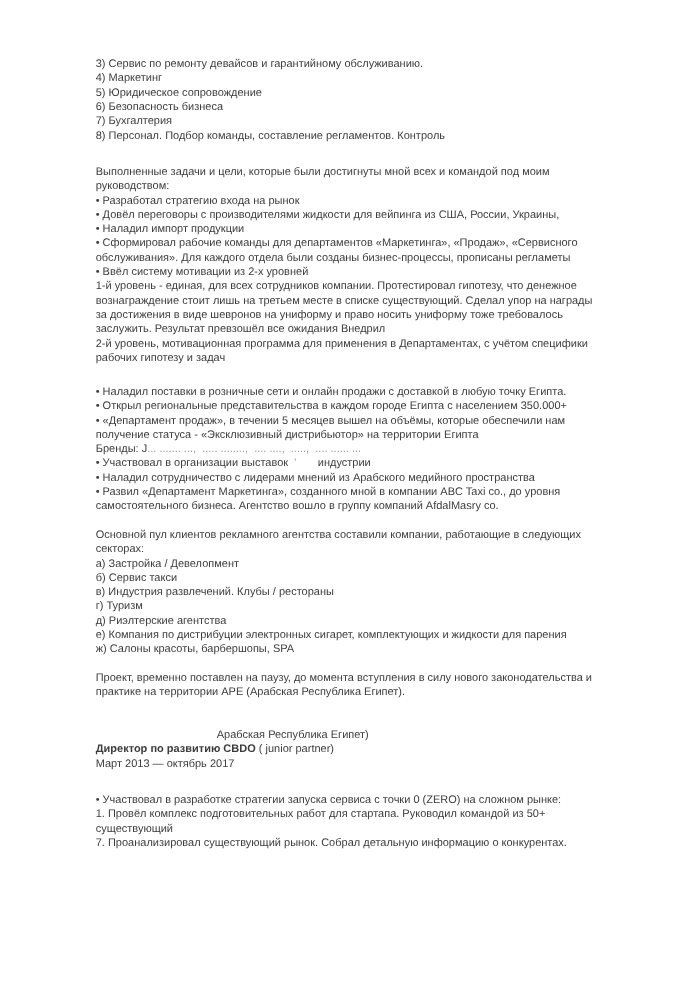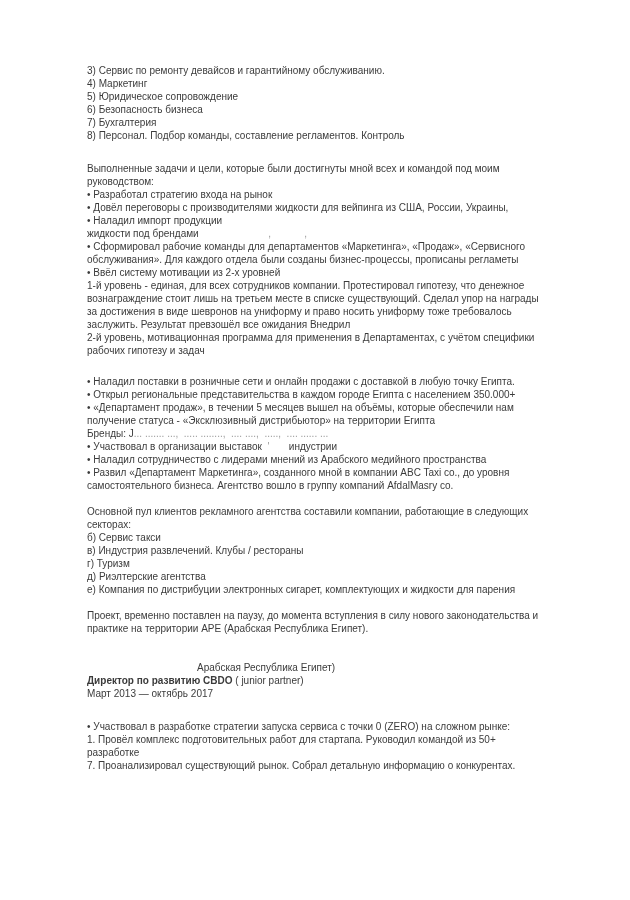--- a/index.html
+++ b/index.html
@@ -12,21 +12,21 @@
     width: 630px;
     height: 900px;
     background: #ffffff;
     overflow: hidden;
     font-family: "Liberation Sans", sans-serif;
     color: #3b3b3b;
   }
   .content {
     position: absolute;
     left: 87px;
-    top: 64px;
+    top: 52px;
     width: 475px;
   }
   .line {
     font-size: 10px;
     line-height: 13px;
     white-space: pre;
     color: #3b3b3b;
   }
   .line .bold {
     font-weight: bold;
@@ -51,21 +51,20 @@
       <div class="line"><span class="">5) Юридическое сопровождение</span></div>
       <div class="line"><span class="">6) Безопасность бизнеса</span></div>
       <div class="line"><span class="">7) Бухгалтерия</span></div>
       <div class="line"><span class="">8) Персонал. Подбор команды, составление регламентов. Контроль</span></div>
       <div class="gap" style="height: 20px;"></div>
       <div class="line"><span class="">Выполненные задачи и цели, которые были достигнуты мной всех и командой под моим</span></div>
       <div class="line"><span class="">руководством:</span></div>
       <div class="line"><span class="">• Разработал стратегию входа на рынок</span></div>
       <div class="line"><span class="">• Довёл переговоры с производителями жидкости для вейпинга из США, России, Украины,</span></div>
       <div class="line"><span class="">• Наладил импорт продукции</span></div>
-      <div class="line"><span class="">жидкости под брендами</span><span class="erased">                         ,            ,</span></div>
       <div class="line"><span class="">• Сформировал рабочие команды для департаментов «Маркетинга», «Продаж», «Сервисного</span></div>
       <div class="line"><span class="">обслуживания». Для каждого отдела были созданы бизнес-процессы, прописаны регламеты</span></div>
       <div class="line"><span class="">• Ввёл систему мотивации из 2-х уровней</span></div>
       <div class="line"><span class="">1-й уровень - единая, для всех сотрудников компании. Протестировал гипотезу, что денежное</span></div>
       <div class="line"><span class="">вознаграждение стоит лишь на третьем месте в списке существующий. Сделал упор на награды</span></div>
       <div class="line"><span class="">за достижения в виде шевронов на униформу и право носить униформу тоже требовалось</span></div>
       <div class="line"><span class="">заслужить. Результат превзошёл все ожидания Внедрил</span></div>
       <div class="line"><span class="">2-й уровень, мотивационная программа для применения в Департаментах, с учётом специфики</span></div>
       <div class="line"><span class="">рабочих гипотезу и задач</span></div>
       <div class="gap" style="height: 18px;"></div>
@@ -74,31 +73,33 @@
       <div class="line"><span class="">• «Департамент продаж», в течении 5 месяцев вышел на объёмы, которые обеспечили нам</span></div>
       <div class="line"><span class="">получение статуса - «Эксклюзивный дистрибьютор» на территории Египта</span></div>
       <div class="line"><span class="">Бренды: J</span><span class="erased">... ....... ...,  ..... ........,  .... ....,  .....,  .... ...... ...</span></div>
       <div class="line"><span class="">• Участвовал в организации выставок  </span><span class="erased">'</span><span class="">       индустрии</span></div>
       <div class="line"><span class="">• Наладил сотрудничество с лидерами мнений из Арабского медийного пространства</span></div>
       <div class="line"><span class="">• Развил «Департамент Маркетинга», созданного мной в компании ABC Taxi co., до уровня</span></div>
       <div class="line"><span class="">самостоятельного бизнеса. Агентство вошло в группу компаний AfdalMasry co.</span></div>
       <div class="gap" style="height: 13px;"></div>
       <div class="line"><span class="">Основной пул клиентов рекламного агентства составили компании, работающие в следующих</span></div>
       <div class="line"><span class="">секторах:</span></div>
+      <div class="line"><span class="">а) Застройка / Девелопмент</span></div>
       <div class="line"><span class="">б) Сервис такси</span></div>
       <div class="line"><span class="">в) Индустрия развлечений. Клубы / рестораны</span></div>
       <div class="line"><span class="">г) Туризм</span></div>
       <div class="line"><span class="">д) Риэлтерские агентства</span></div>
       <div class="line"><span class="">е) Компания по дистрибуции электронных сигарет, комплектующих и жидкости для парения</span></div>
+      <div class="line"><span class="">ж) Салоны красоты, барбершопы, SPA</span></div>
       <div class="gap" style="height: 13px;"></div>
       <div class="line"><span class="">Проект, временно поставлен на паузу, до момента вступления в силу нового законодательства и</span></div>
       <div class="line"><span class="">практике на территории АРЕ (Арабская Республика Египет).</span></div>
       <div class="gap" style="height: 26px;"></div>
       <div class="line indent"><span class="">Арабская Республика Египет)</span></div>
       <div class="line"><span class="bold">Директор по развитию CBDO</span><span class=""> ( junior partner)</span></div>
       <div class="line"><span class="">Март 2013 — октябрь 2017</span></div>
       <div class="gap" style="height: 20px;"></div>
       <div class="line"><span class="">• Участвовал в разработке стратегии запуска сервиса с точки 0 (ZERO) на сложном рынке:</span></div>
       <div class="line"><span class="">1. Провёл комплекс подготовительных работ для стартапа. Руководил командой из 50+</span></div>
-      <div class="line"><span class="">разработке</span></div>
+      <div class="line"><span class="">существующий</span></div>
       <div class="line"><span class="">7. Проанализировал существующий рынок. Собрал детальную информацию о конкурентах.</span></div>
     </div>
 </div>
 
 </body></html>

